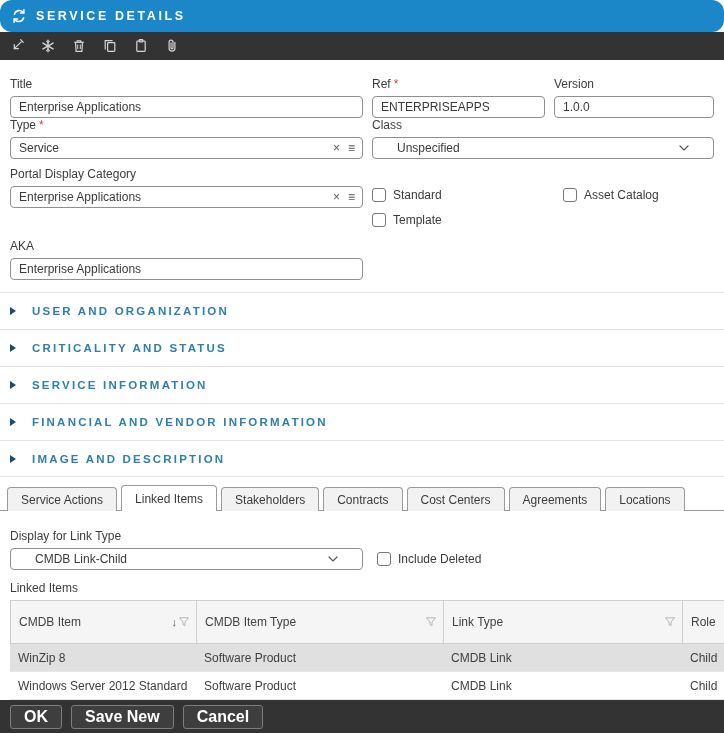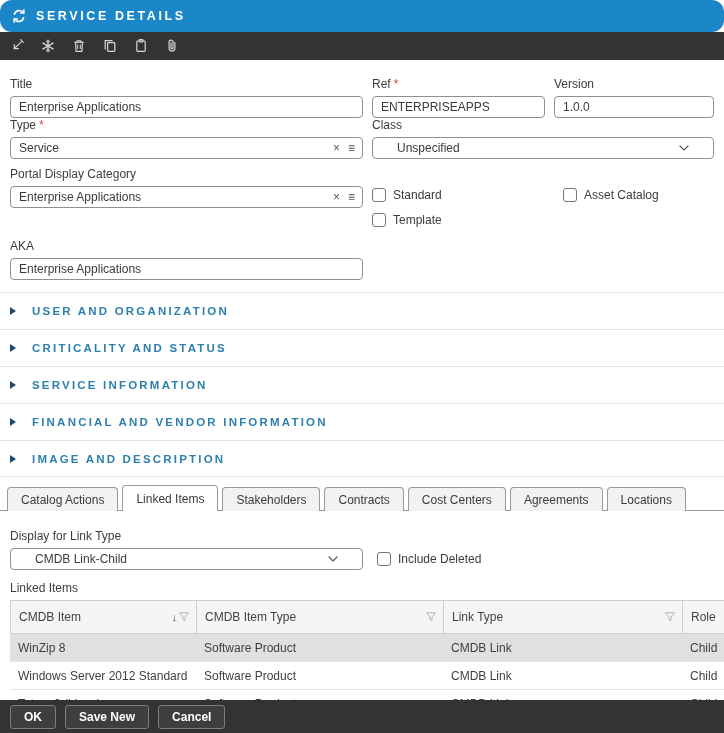--- a/index.html
+++ b/index.html
@@ -92,21 +92,21 @@
   .tab.active { background: #fff; height: 26px; top: 1px; z-index: 2; }
   
   .link-panel { padding: 0 10px; }
   .lp-label { margin-top: 18px; }
   .lp-row { display: flex; align-items: center; gap: 14px; }
   .lp-row .selectbox { width: 353px; }
   .items-label { margin-top: 11px; margin-bottom: 4px; }
   
   .grid { margin-left: 10px; width: 714px; overflow: hidden; }
   .g-header {
-    display: flex; height: 34px; background: #f5f5f5;
+    display: flex; height: 44px; background: #f5f5f5;
     border-top: 1px solid #cfcfcf; border-bottom: 1px solid #cfcfcf; border-left: 1px solid #cfcfcf;
   }
   .g-hcell {
     display: flex; align-items: center; padding: 0 6px 0 8px;
     border-right: 1px solid #cfcfcf; color: #424242; font-size: 12px;
     cursor: pointer; overflow: hidden;
   }
   .g-hcell .htext { flex: 1; white-space: nowrap; }
   .sort-glyph { color: #555; font-size: 11px; margin-right: 1px; }
   .c1 { width: 186px; } .c2 { width: 247px; } .c3 { width: 239px; } .c4 { flex: 1; border-right: none; }
@@ -116,21 +116,21 @@
     display: flex; align-items: center; padding: 0 8px; font-size: 12px; color: #3f3f3f;
     white-space: nowrap; overflow: hidden;
   }
   
   .footer {
     position: absolute; left: 0; bottom: 0; width: 100%; height: 33px;
     background: #333333; display: flex; align-items: center; gap: 9px; padding: 0 10px;
   }
   .fbtn {
     background: #3e3e3e; border: 1px solid #7d7d7d; border-radius: 3px;
-    color: #fff; font-size: 12px; font-weight: bold; height: 24px; padding: 0 13px;
+    color: #fff; font-size: 16px; font-weight: bold; height: 24px; padding: 0 13px;
     font-family: "Liberation Sans", sans-serif; cursor: pointer;
   }
   svg { display: block; }
 </style>
 </head>
 <body>
 
 <div class="app-header">
   <span>
     <svg width="16" height="16" viewBox="0 0 16 16" fill="none" stroke="#ffffff" stroke-width="1.6" stroke-linecap="round">
@@ -281,21 +281,21 @@
       <span class="sec-arrow"></span>
       <span class="sec-label">FINANCIAL AND VENDOR INFORMATION</span>
     </div>
     <div class="section">
       <span class="sec-arrow"></span>
       <span class="sec-label">IMAGE AND DESCRIPTION</span>
     </div>
   </div>
 
   <div class="tabstrip">
-    <div class="tab">Catalog Actions</div>
+    <div class="tab">Service Actions</div>
     <div class="tab active">Linked Items</div>
     <div class="tab">Stakeholders</div>
     <div class="tab">Contracts</div>
     <div class="tab">Cost Centers</div>
     <div class="tab">Agreements</div>
     <div class="tab">Locations</div>
   </div>
 
   <div class="link-panel">
     <div class="fld-label lp-label">Display for Link Type</div>

